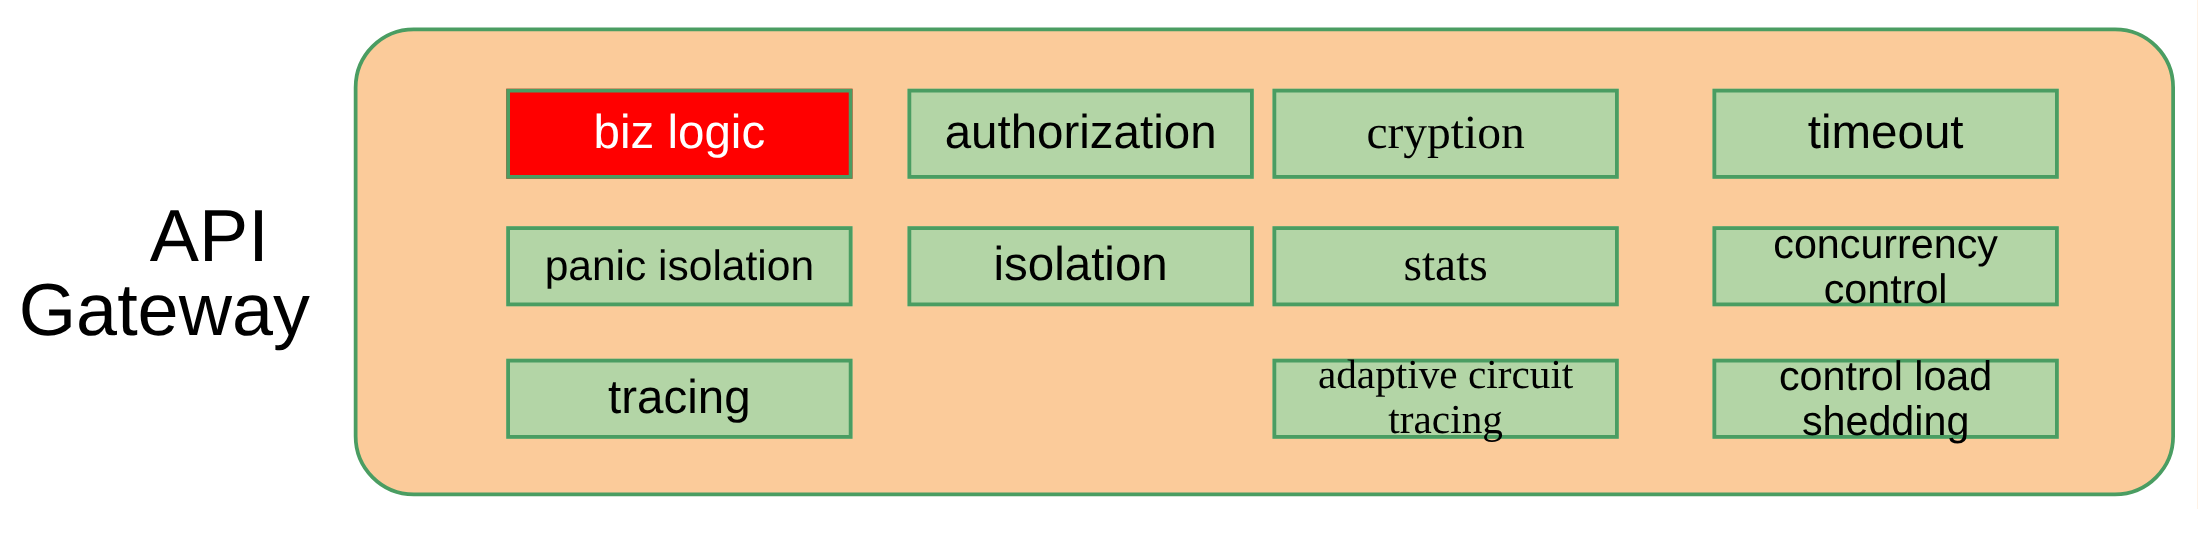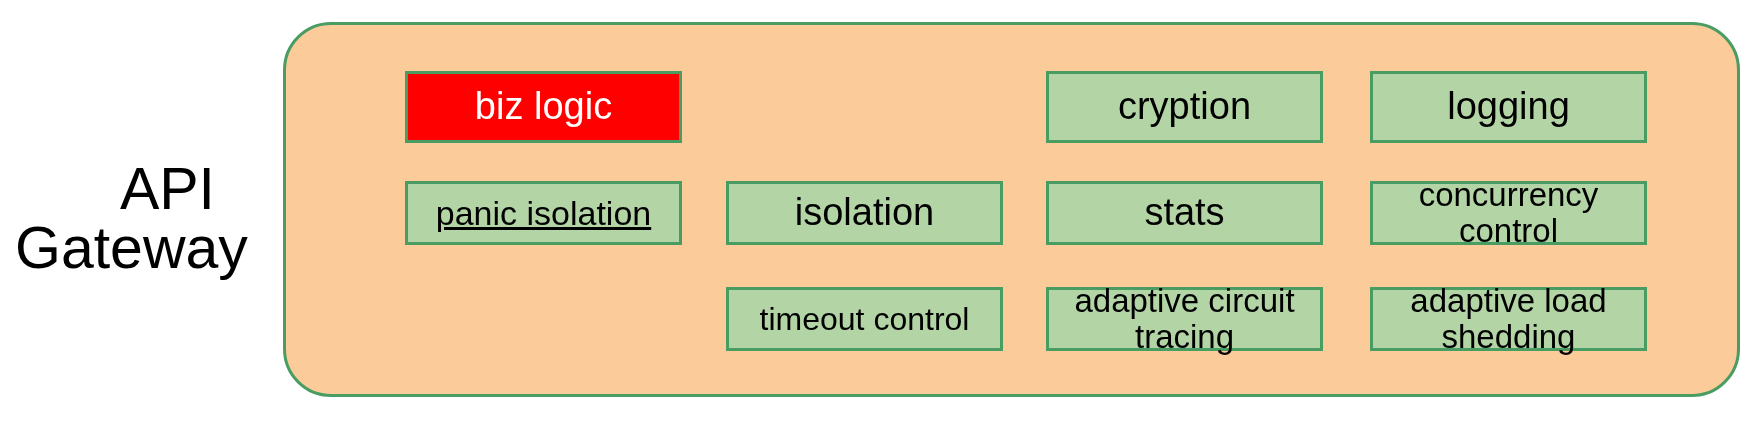--- a/index.html
+++ b/index.html
@@ -48,60 +48,61 @@
     display: flex;
     align-items: center;
     justify-content: center;
     text-align: center;
     font-size: 38px;
     line-height: 1.08;
     padding: 0 3px;
   }
   .c1 { left: 119px; }
   .c2 { left: 440px; }
-  .c3 { left: 760px; }
+  .c3 { left: 732px; font-family: Liberation Serif, serif; }
   .c4 { left: 1084px; }
   .r1 { top: 46px;  height: 72px; }
   .r2 { top: 156px; height: 64px; }
   .r3 { top: 262px; height: 64px; }
 
   .cell.highlight {
     background: var(--highlight-fill);
     color: var(--highlight-text);
   }
-  .fs34 { font-size: 34px; text-decoration: underline; }
+  .fs34 { font-size: 34px; }
   .fs32 { font-size: 32px; }
   .fs33 { font-size: 33px; }
 </style>
 </head>
 <body>
 
 <div class="stage">
 
   <div class="gateway-label">API
 Gateway</div>
 
   <div class="gateway-container">
 
     <div class="cell r1 c1 highlight">biz logic</div>
 
+    <div class="cell r1 c2">authorization</div>
 
     <div class="cell r1 c3">cryption</div>
 
-    <div class="cell r1 c4">logging</div>
+    <div class="cell r1 c4">timeout</div>
 
     <div class="cell r2 c1 fs34">panic isolation</div>
 
     <div class="cell r2 c2">isolation</div>
 
     <div class="cell r2 c4 fs33">concurrency control</div>
 
     <div class="cell r2 c3">stats</div>
 
+    <div class="cell r3 c1">tracing</div>
 
-    <div class="cell r3 c2 fs32">timeout control</div>
 
     <div class="cell r3 c3 fs33">adaptive circuit tracing</div>
 
-    <div class="cell r3 c4 fs33">adaptive load shedding</div>
+    <div class="cell r3 c4 fs33">control load shedding</div>
 
   </div>
 </div>
 
 </body></html>

